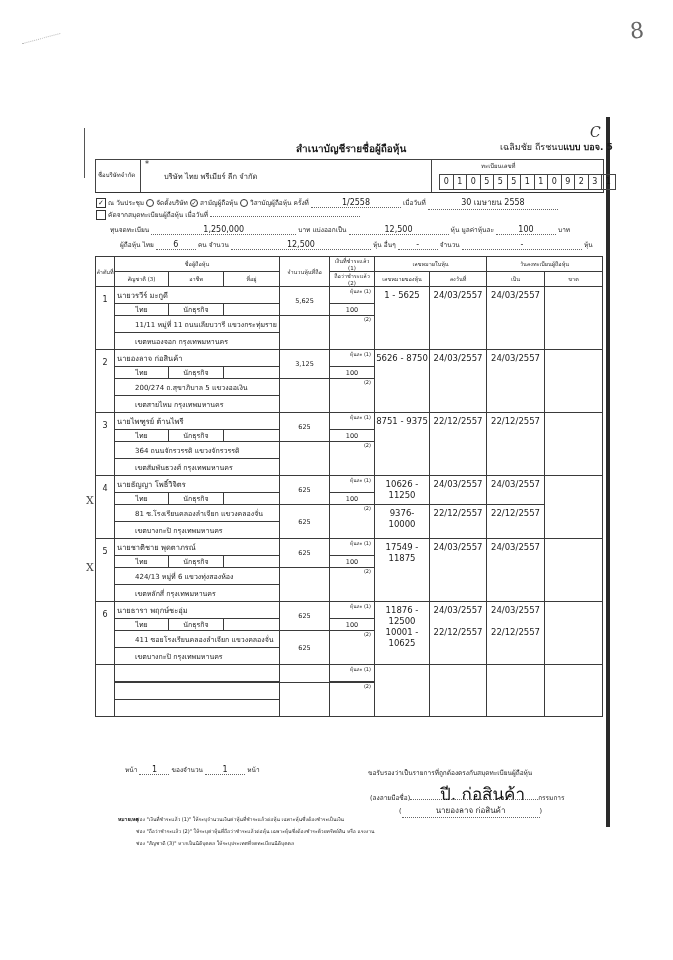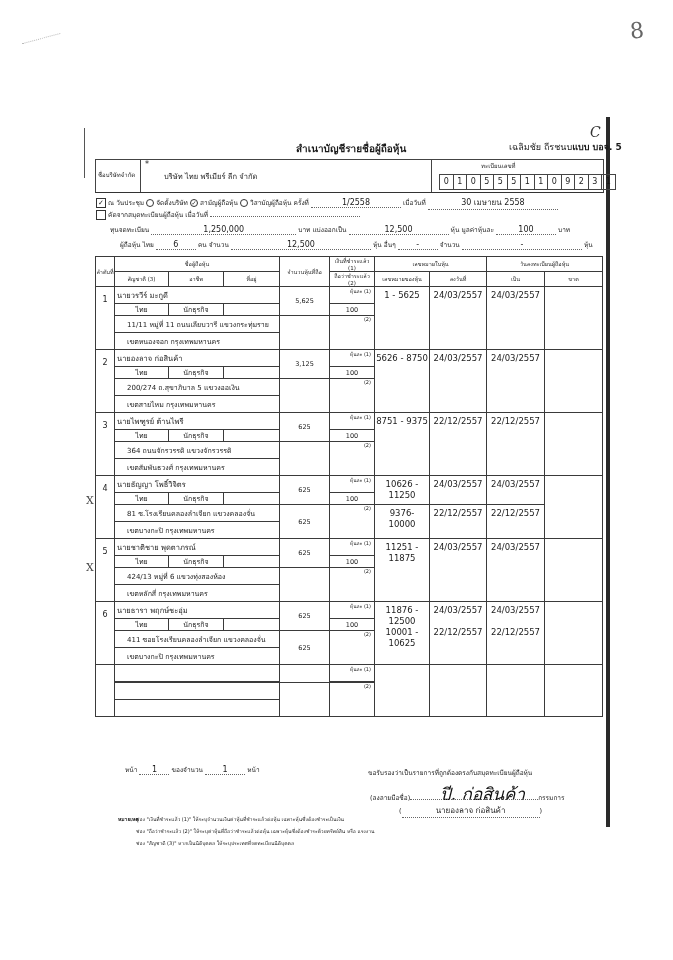--- a/index.html
+++ b/index.html
@@ -7,21 +7,21 @@
     width:673px; height:960px; background:#ffffff; position:relative; overflow:hidden;
     font-family:"DejaVu Sans", sans-serif; color:#1a1a1a;
   }
   .abs { position:absolute; }
   .page-num { left:630px; top:18px; font-family:"DejaVu Serif", serif; font-size:22px; color:#666; transform:rotate(-6deg); }
   .smudge { left:22px; top:38px; width:40px; height:8px; border-top:1px dotted #bbb; transform:rotate(-15deg); }
   .right-edge { left:606px; top:117px; width:4px; height:710px; background:#2a2a2a; }
   .left-edge { left:84px; top:128px; width:1px; height:50px; background:#555; }
 
   .title { left:296px; top:141px; font-size:10px; font-weight:bold;text-align:center; }
-  .form-code { left:500px; top:140px; font-size:9px;margin-left:9px; }
+  .form-code { left:500px; top:140px; font-size:9px; }
   .form-code b { font-size:9px; }
   .corner-c { left:590px; top:124px; font-size:14px; font-family:"DejaVu Serif", serif; font-style:italic; color:#333; }
 
   
   .company-box { left:95px; top:159px; width:507px; height:32px; border:1px solid #444; border-bottom:1.5px solid #333; }
   .company-label { position:absolute; left:2px; top:10px; font-size:6px; width:42px; }
   .company-sep { position:absolute; left:44px; top:0; width:1px; height:32px; background:#444; }
   .company-name { position:absolute; left:68px; top:10px; font-size:7.5px; }
   .company-dot { position:absolute; left:49px; top:0px; font-size:8px; }
   .reg-sep { position:absolute; left:335px; top:0; width:1px; height:32px; background:#444; }
@@ -35,34 +35,34 @@
   .cb { display:inline-block; width:8px; height:8px; border:1px solid #333; vertical-align:middle; font-size:7px; line-height:8px; text-align:center; }
   .rb { display:inline-block; width:6px; height:6px; border:1px solid #333; border-radius:50%; vertical-align:middle; font-size:6px; line-height:6px; text-align:center; }
 
   
   .tbl { left:95px; top:256px; width:507px; border-collapse:collapse; table-layout:fixed; }
   .tbl td, .tbl th { border:1px solid #3a3a3a; padding:0; font-weight:normal; vertical-align:middle; }
   .tbl th { font-size:5.5px; height:13px; }
   .tbl td { font-size:7.5px; }
   .tbl .seq { text-align:center; font-size:8px; vertical-align:top; padding-top:8px; }
   .tbl .name-cell { height:16px; padding-left:2px; }
-  .tbl .addr-cell { height:16px; padding-left:12px; font-size:7px; }
+  .tbl .addr-cell { height:16px; padding-left:20px; font-size:7px; }
   .tbl .sub { text-align:center; font-size:7px; }
   .tbl .num { text-align:center; font-size:6.5px; }
   .tbl .paid { font-size:5px; text-align:right; padding-right:3px; vertical-align:top; }
   .tbl .paidv { font-size:6.5px; text-align:center; }
   .tbl .big { font-size:8.5px; text-align:center; vertical-align:top; padding-top:3px; line-height:11px; }
   .tbl .thick-top td { border-top:1.5px solid #222; }
 
   .xmark { font-family:"DejaVu Serif", serif; font-size:11px; color:#444; position:absolute; }
 
   .footer-page { left:125px; top:765px; font-size:6.5px; }
   .footer-page .val { font-size:8px; border-bottom:1px dotted #666; display:inline-block; text-align:center; }
   .certify { left:368px; top:768px; font-size:6.5px; }
-  .signature { left:440px; top:780px; font-family:"DejaVu Serif", serif; font-style:italic; font-size:17px; color:#111; }
+  .signature { left:440px; top:780px; font-family:"DejaVu Serif", serif; font-size:17px; color:#111; }
   .sig-line { left:370px; top:793px; font-size:6.5px; }
   .sig-line .dots { display:inline-block; width:128px; border-bottom:1px dotted #666; }
   .sig-name { left:399px; top:804px; font-size:6.5px; }
   .sig-name .val { display:inline-block; width:138px; border-bottom:1px dotted #666; font-size:8px; text-align:center; }
   .notes { left:118px; top:813px; font-size:5px; line-height:12px; }
   .notes .lbl { font-weight:bold; display:inline-block; width:18px; }
   .notes .ind { padding-left:18px; }
 </style>
 </head>
 <body>
@@ -280,21 +280,21 @@
   </tr>
   <tr>
         <td colspan="3" class="addr-cell">เขตบางกะปิ กรุงเทพมหานคร</td>
       </tr>
 
   <tr class="thick-top">
     <td rowspan="4" class="seq">5</td>
     <td colspan="3" class="name-cell">นายชาติชาย พุดตาภรณ์</td>
     <td rowspan="2" class="num">625</td>
     <td class="paid"><span>หุ้นละ</span> <span>(1)</span></td>
-    <td rowspan="4" class="big">11251 - 11875</td>
+    <td rowspan="4" class="big">17549 - 11875</td>
     <td rowspan="4" class="big">24/03/2557</td>
     <td rowspan="4" class="big">24/03/2557</td>
     <td rowspan="4" class="big"></td>
   </tr>
   <tr>
         <td class="sub">ไทย</td>
         <td class="sub">นักธุรกิจ</td>
         <td></td>
         <td class="paidv">100</td>
       </tr>

